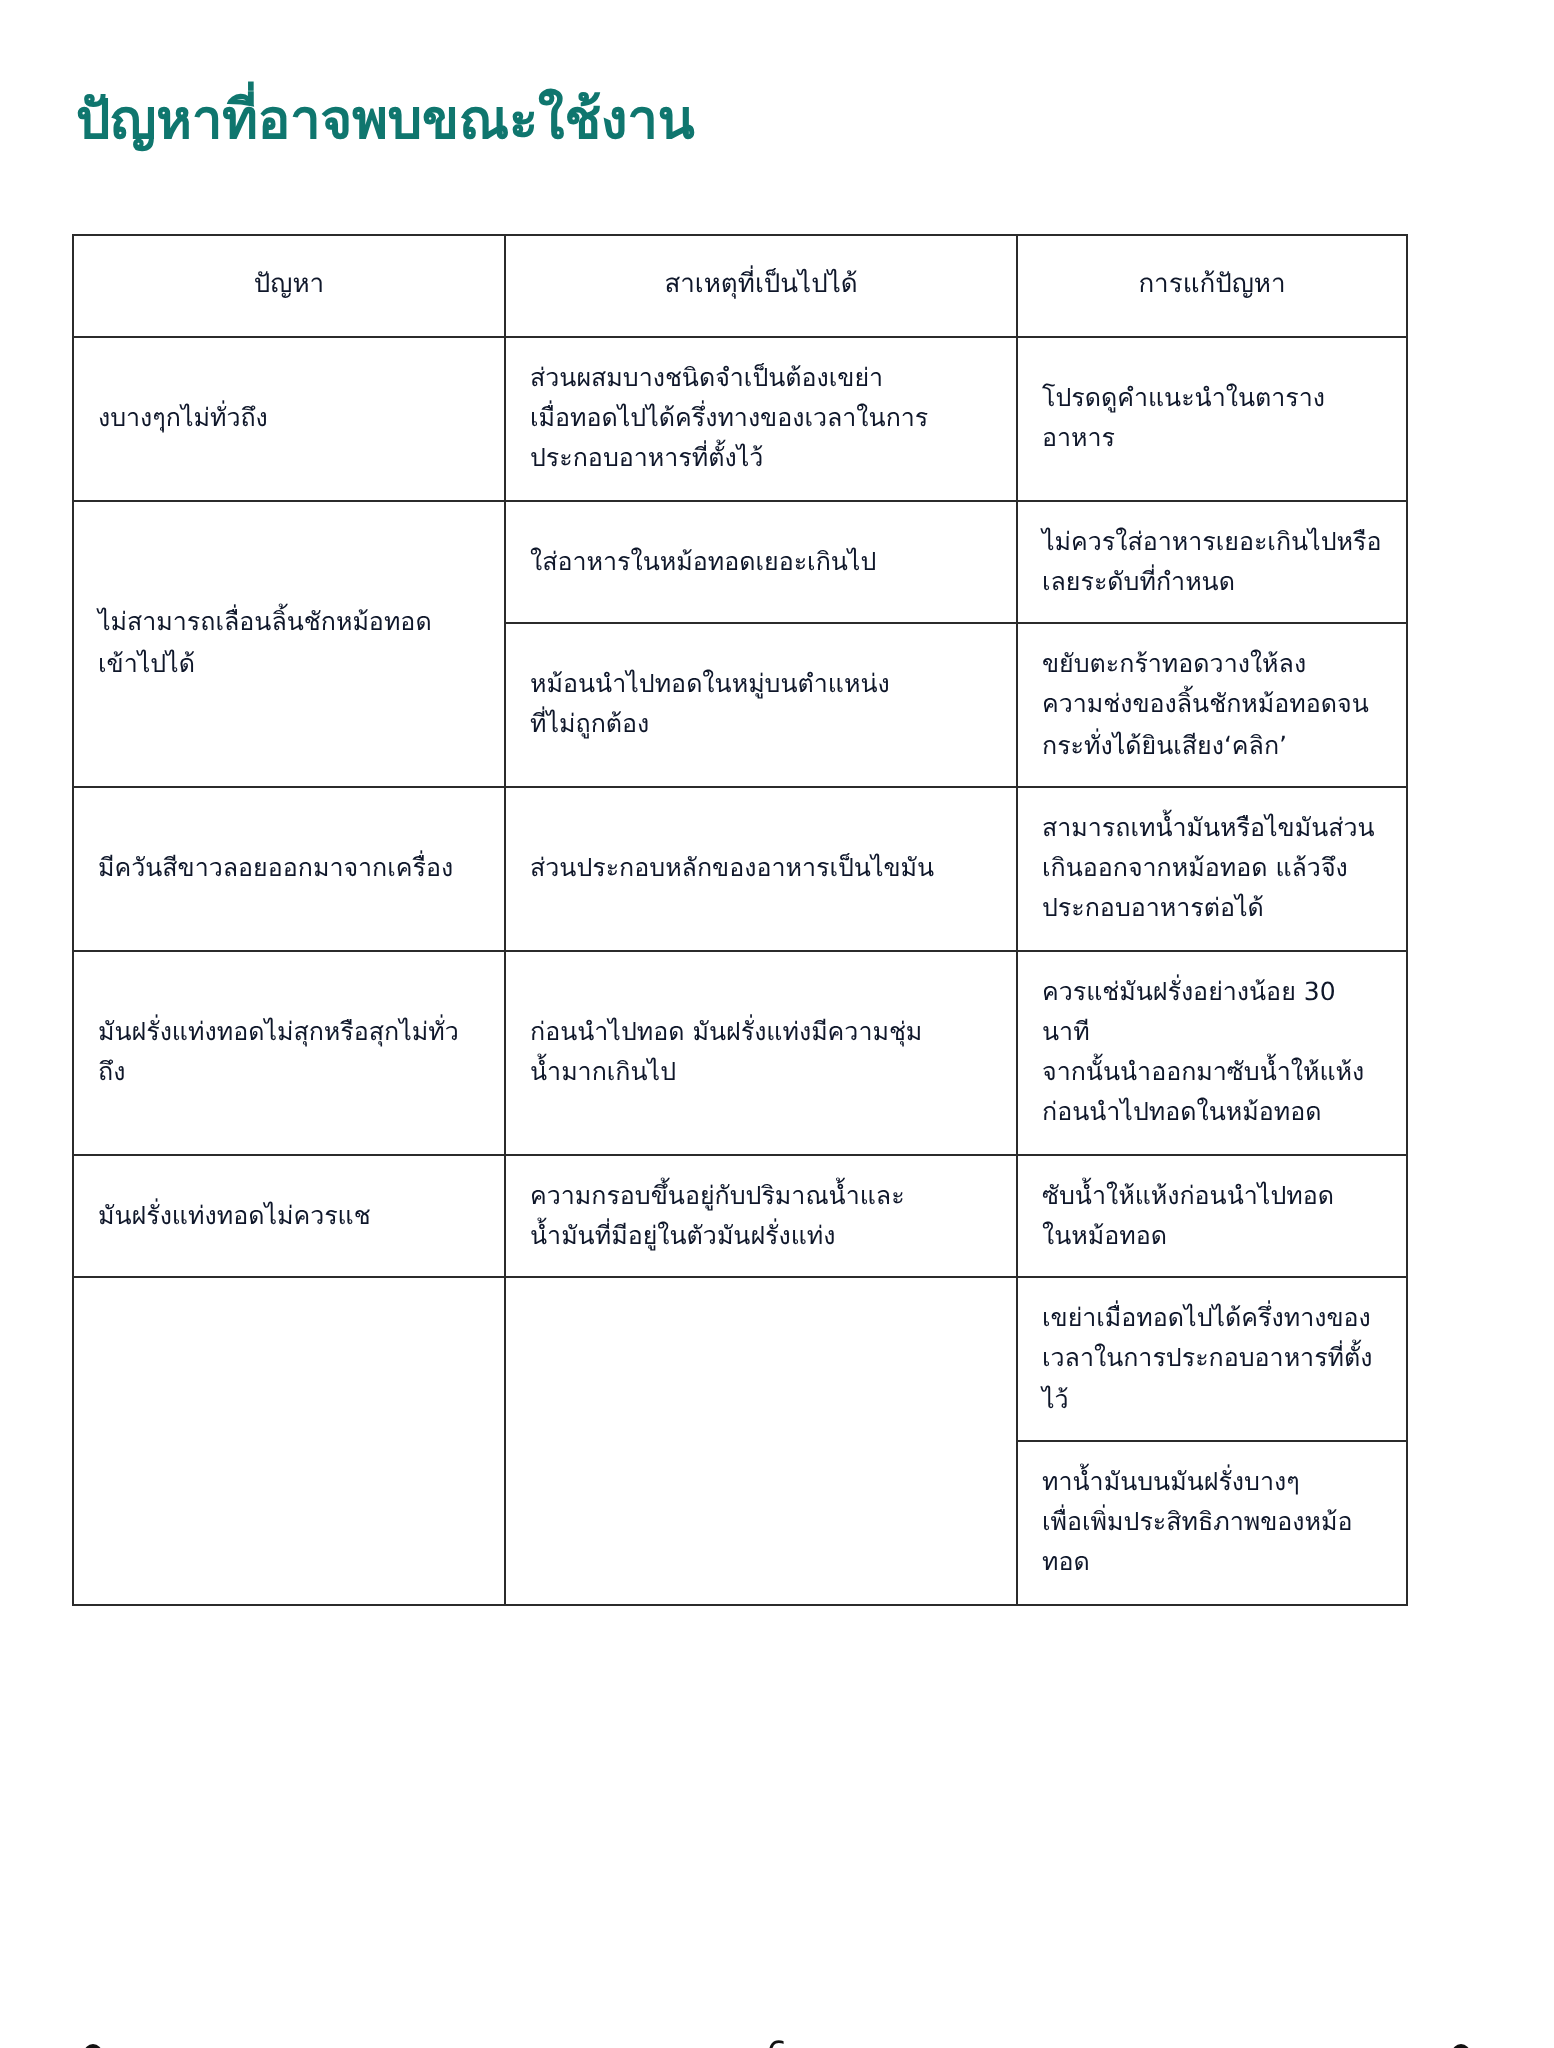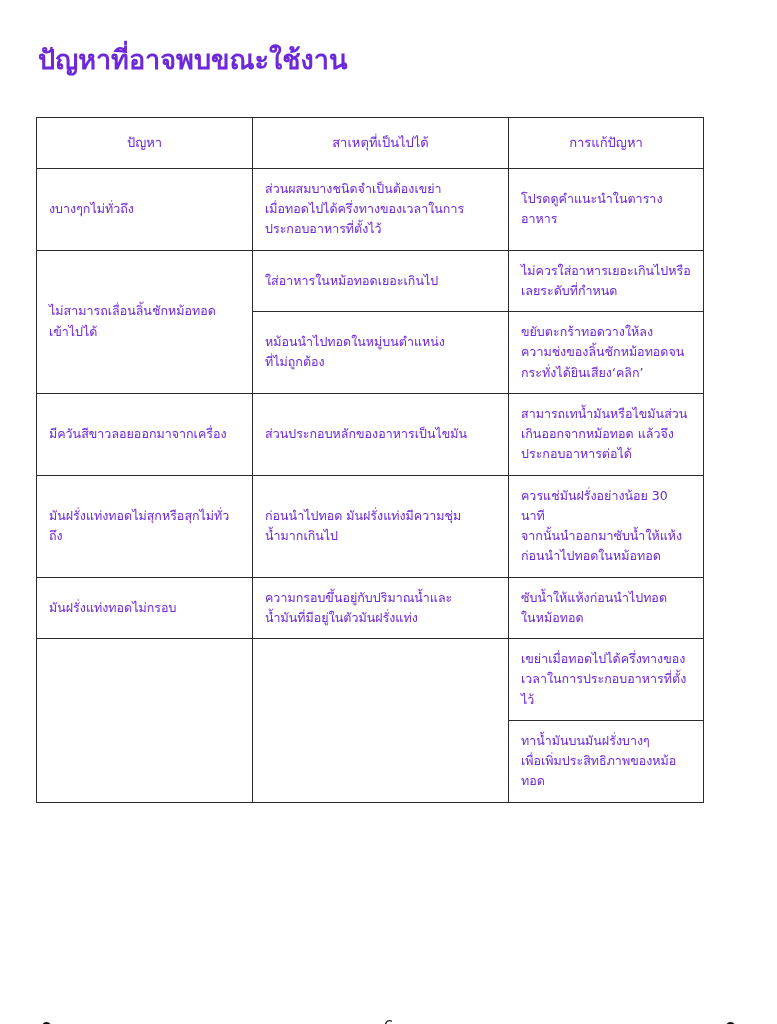--- a/index.html
+++ b/index.html
@@ -19,42 +19,41 @@
     position: relative;
     width: 777px;
     height: 1024px;
     box-sizing: border-box;
     padding: 0 36px;
   }
   .page-title {
     font-size: 27px;
     font-weight: bold;
     letter-spacing: 0px;
-    color: #6d28d9;
+    color: #0f766e;
     margin: 44px 0 0 2px;
     line-height: 1.25;
-    font-family: Liberation Serif, serif;
   }
 
   table.troubleshoot {
     margin-top: 39px;
     border-collapse: collapse;
     width: 667px;
     table-layout: fixed;
     border: 1px solid #2b2b2b;
   }
   table.troubleshoot td,
   table.troubleshoot th {
     border: 1px solid #2b2b2b;
     vertical-align: middle;
     padding: 10px 12px;
     font-size: 12.5px;
     line-height: 1.62;
     font-weight: normal;
-    color: #6d28d9;
+    color: #0f172a;
   }
   table.troubleshoot thead th {
     text-align: center;
     height: 38px;
     padding: 6px 10px;
     font-size: 13px;
   }
   col.c1 { width: 216px; }
   col.c2 { width: 256px; }
   col.c3 { width: 195px; }
@@ -184,21 +183,21 @@
           </td>
         <td>
             <span class="cell-text">ควรแช่มันฝรั่งอย่างน้อย 30 นาที
 จากนั้นนำออกมาซับน้ำให้แห้ง
 ก่อนนำไปทอดในหม้อทอด</span>
           </td>
       </tr>
 
       <tr>
         <td>
-            <span class="cell-text">มันฝรั่งแท่งทอดไม่กรอบ</span>
+            <span class="cell-text">มันฝรั่งแท่งทอดไม่ควรแช</span>
           </td>
         <td>
             <span class="cell-text">ความกรอบขึ้นอยู่กับปริมาณน้ำและ
 น้ำมันที่มีอยู่ในตัวมันฝรั่งแท่ง</span>
           </td>
         <td>
             <span class="cell-text">ซับน้ำให้แห้งก่อนนำไปทอด
 ในหม้อทอด</span>
           </td>
       </tr>

